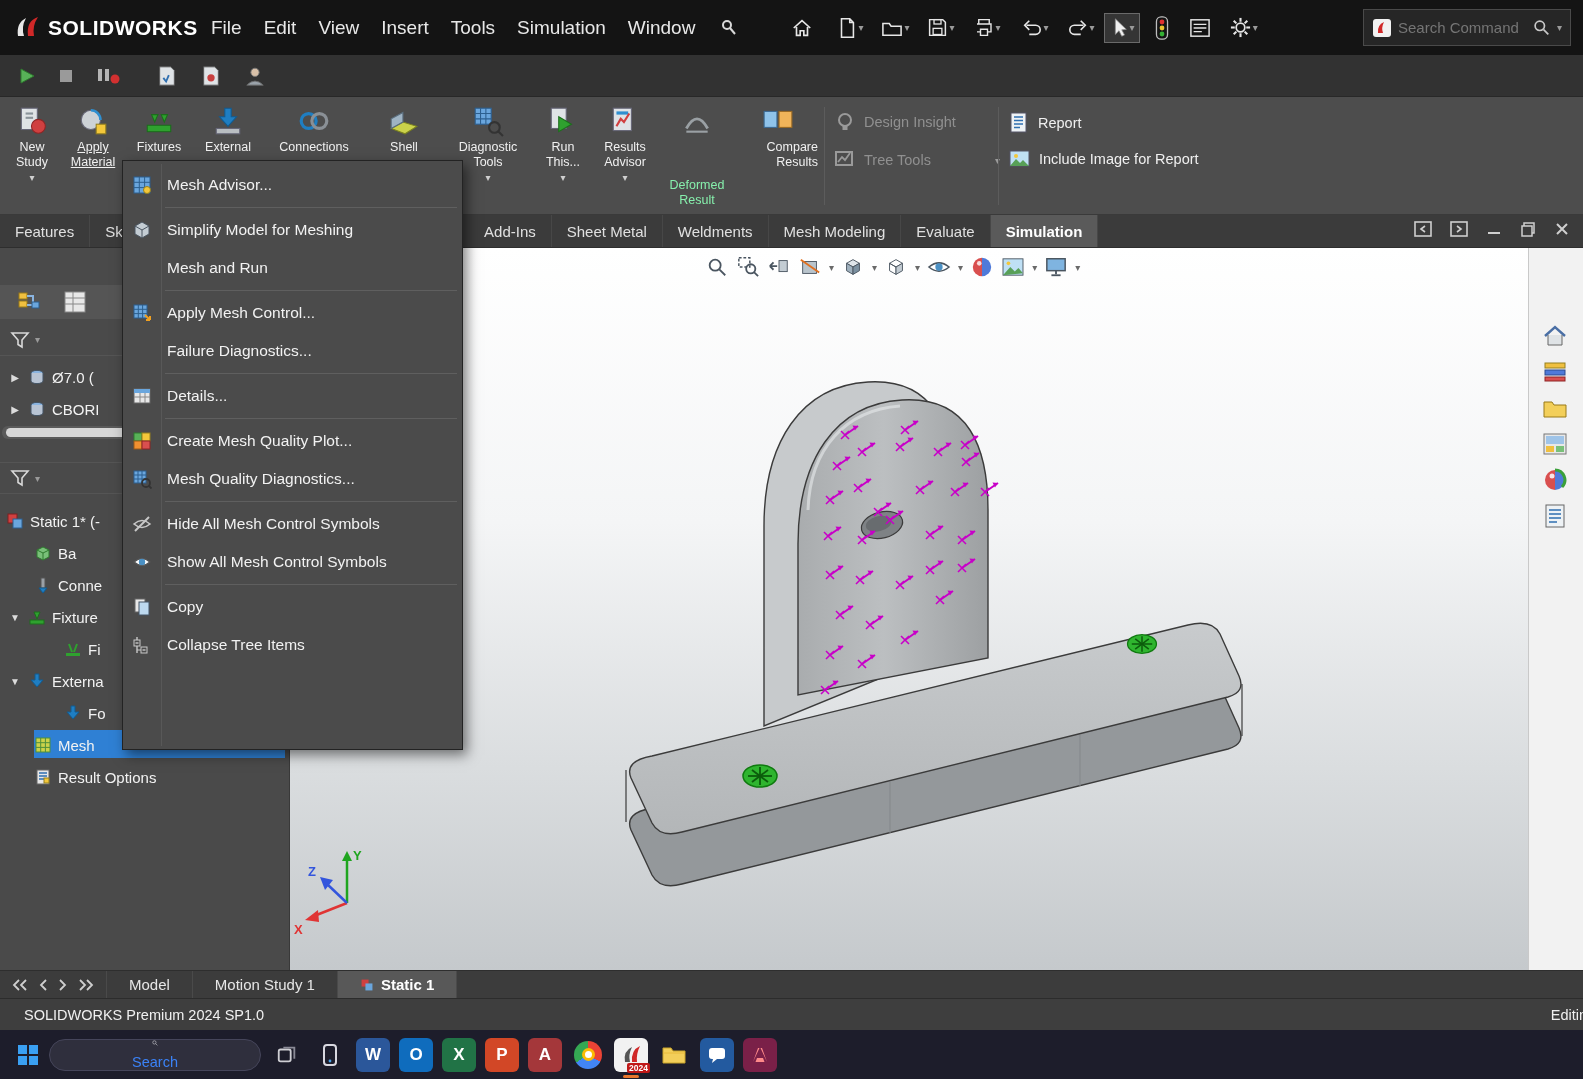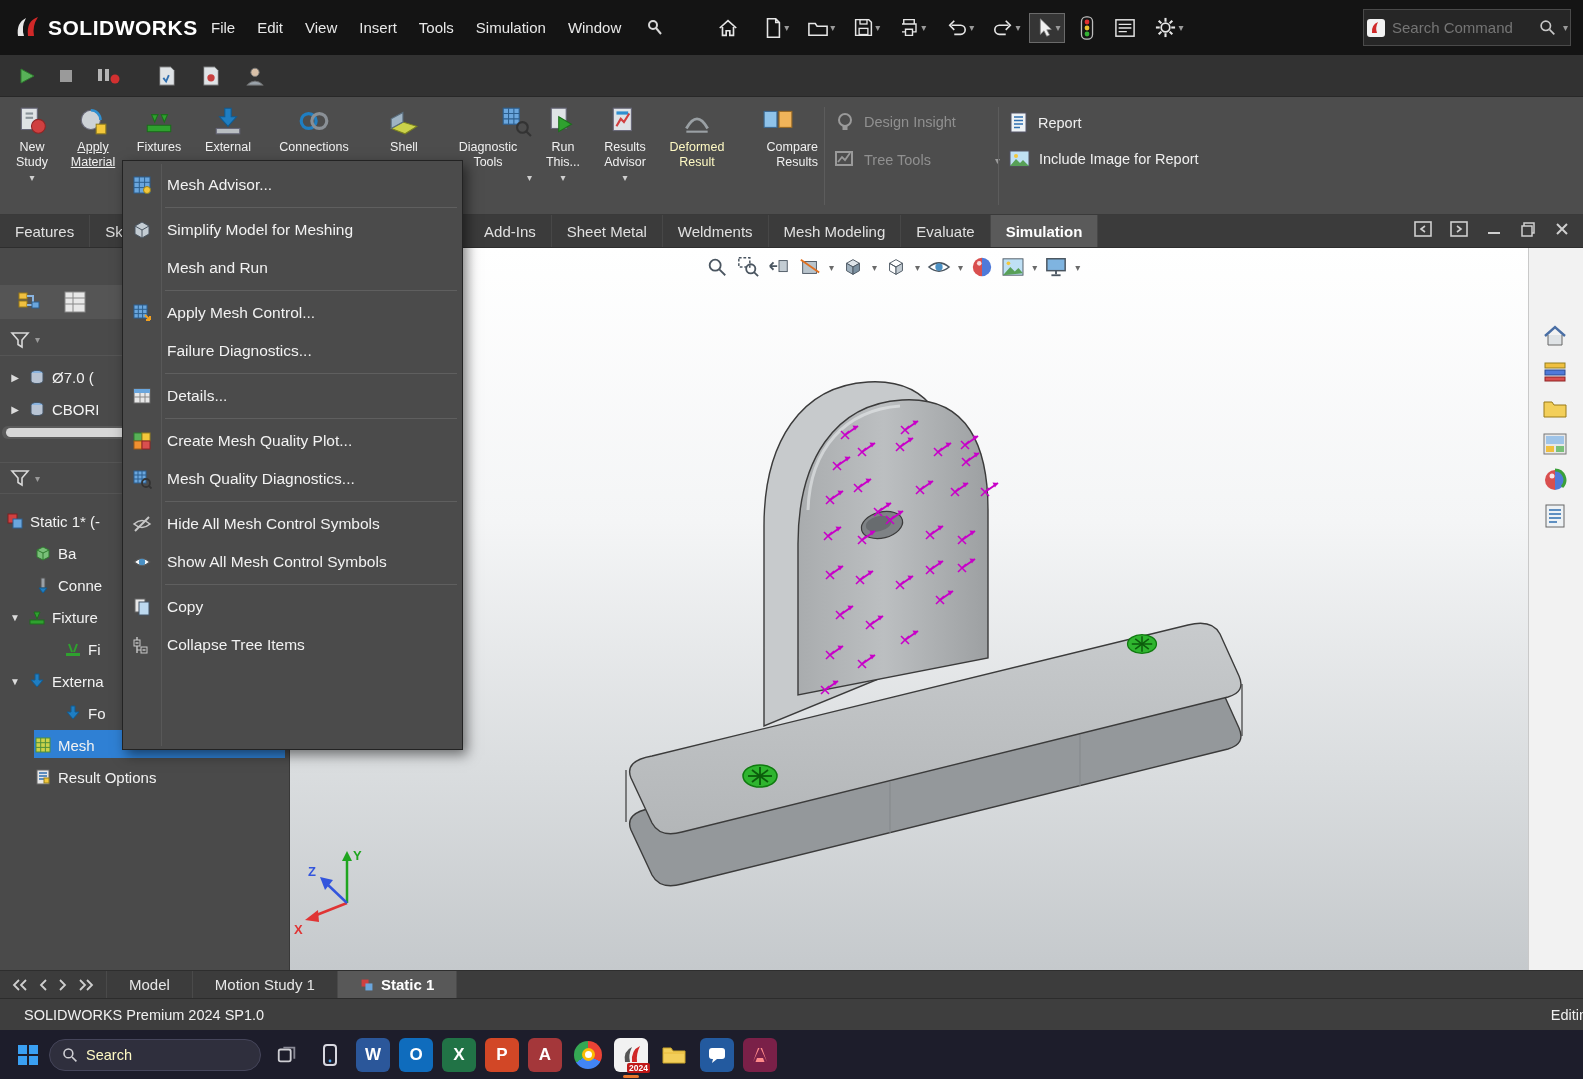--- a/index.html
+++ b/index.html
@@ -4,39 +4,39 @@
 <style>
   * { margin:0; padding:0; box-sizing:border-box; }
   body { width:1583px; height:1079px; font-family:"Liberation Sans", sans-serif; background:#4d4d4d; overflow:hidden; }
   #app { position:relative; width:1583px; height:1079px; background:#4d4d4d; }
   svg { display:block; }
 
   
   #titlebar { position:absolute; left:0; top:0; width:1583px; height:55px; background:#141414; display:flex; align-items:center; }
   .logo { display:flex; align-items:center; gap:6px; padding-left:12px; width:200px; }
   .logo .word { color:#fff; font-size:21px; font-weight:bold; letter-spacing:.5px; }
-  .menubar { display:flex; color:#e8e8e8; font-size:15px; }
+  .menubar { display:flex; color:#e8e8e8; font-size:19px; }
   .menubar .mi { padding:6px 11px; }
   .qat { display:flex; align-items:center; margin-left:42px; }
   .qbtn { display:flex; align-items:center; padding:4px 5px; }
   .chev { color:#9a9a9a; font-size:10px; margin-left:1px; }
   .cursorbox { border:1px solid #6a6a6a; background:#353535; padding:3px 4px; display:flex; align-items:center; margin:0 4px; }
-  #cmdsearch { position:absolute; right:12px; top:9px; width:208px; height:37px; background:#262626; border:1px solid #4a4a4a; display:flex; align-items:center; padding:0 2px; gap:6px; }
+  #cmdsearch { position:absolute; right:12px; top:9px; width:208px; height:37px; background:#262626; border:1px solid #4a4a4a; display:flex; align-items:center; padding:0 8px; gap:6px; }
   #cmdsearch input { flex:1; background:transparent; border:none; outline:none; color:#c8c8c8; font-size:15px; font-family:"Liberation Sans",sans-serif; min-width:0; }
 
   
   #toolbar2 { position:absolute; left:0; top:55px; width:1583px; height:42px; background:#323232; border-bottom:1px solid #282828; display:flex; align-items:center; padding-left:18px; gap:22px; }
   .t2btn { display:flex; align-items:center; }
 
   
   #ribbon { position:absolute; left:0; top:97px; width:1583px; height:118px; background:#4d4d4d; border-bottom:1px solid #3a3a3a; }
   .rbtn { position:absolute; top:8px; display:flex; flex-direction:column; align-items:center; color:#f0f0f0; font-size:12.5px; line-height:1.18; text-align:center; }
   .rbtn .ric { width:32px; height:32px; margin-bottom:3px; }
   .rbtn.dd::after { content:"▾"; color:#cfcfcf; font-size:10px; margin-top:2px; }
-  .rbtn.dis { color:#fef9c3; }
+  .rbtn.dis { color:#86efac;gap:38px; }
   .rsep { position:absolute; top:10px; width:1px; height:98px; background:#5c5c5c; }
   .hbtnrow { position:absolute; display:flex; align-items:center; gap:8px; color:#909090; font-size:14.5px; white-space:nowrap; }
   .hbtnrow.lit { color:#f0f0f0; }
 
   
   #tabrow { position:absolute; left:0; top:215px; width:1583px; height:33px; background:#3b3b3b; display:flex; border-bottom:1px solid #2e2e2e; }
   .ttab { padding:0 15px; display:flex; align-items:center; color:#e0e0e0; font-size:15px; border-right:1px solid #474747; white-space:nowrap; }
   .ttab.active { background:#5a5a5a; color:#fff; font-weight:bold; }
   #docbtns { position:absolute; right:12px; top:5px; display:flex; gap:16px; align-items:center; }
 
@@ -66,21 +66,21 @@
   #bottomtabs { position:absolute; left:0; top:970px; width:1583px; height:28px; background:#3c3c3c; display:flex; color:#e6e6e6; font-size:15px; border-top:1px solid #2e2e2e; }
   .navarr { display:flex; align-items:center; gap:10px; padding:0 12px; border-right:1px solid #4a4a4a; }
   .btab { padding:0 22px; display:flex; align-items:center; gap:7px; border-right:1px solid #4a4a4a; white-space:nowrap; }
   .btab.active { background:#585858; color:#fff; font-weight:bold; }
 
   
   #statusbar { position:absolute; left:0; top:998px; width:1583px; height:32px; background:#3e3e3e; color:#f0f0f0; font-size:14.5px; display:flex; align-items:center; justify-content:space-between; padding-left:24px; border-top:1px solid #2c2c2c; overflow:hidden; }
 
   
   #taskbar { position:absolute; left:0; top:1030px; width:1583px; height:49px; background:#1d1d2b; display:flex; align-items:center; gap:9px; padding-left:16px; }
-  #winsearch { height:32px; width:212px; background:#2f2f3d; border:1px solid #45455a; border-radius:16px; display:flex; align-items:center; gap:8px; padding:0 12px; color:#fef9c3; font-size:14.5px; }
+  #winsearch { height:32px; width:212px; background:#2f2f3d; border:1px solid #45455a; border-radius:16px; display:flex; align-items:center; gap:8px; padding:0 12px; color:#3b82f6; font-size:14.5px;flex-direction:column; }
   .tile { width:34px; height:34px; border-radius:6px; display:flex; align-items:center; justify-content:center; font-weight:bold; color:#fff; font-size:17px; position:relative; }
   .tile.on::after { content:""; position:absolute; bottom:-6px; left:9px; width:16px; height:3px; border-radius:2px; background:#e8762d; }
   .badge2024 { position:absolute; bottom:-1px; right:-2px; font-size:8.5px; font-weight:bold; color:#fff; background:#c01818; padding:0 2px; border-radius:2px; }
 
   
   #contextmenu { position:absolute; left:122px; top:160px; width:341px; height:590px; background:#4b4b4b; border:1px solid #232323; box-shadow:4px 5px 12px rgba(0,0,0,.5); z-index:50; padding-top:5px; }
   #contextmenu::before { content:""; position:absolute; left:38px; top:3px; bottom:3px; width:1px; background:#585858; }
   .cmi { height:38px; display:flex; align-items:center; color:#f2f2f2; font-size:15.5px; position:relative; }
   .cmi .ci { width:38px; display:flex; justify-content:center; flex:0 0 38px; }
   .cmi .ct { padding-left:6px; }
@@ -289,21 +289,21 @@
         </svg>
       <span>Connections</span>
     </div>
     <div class="rbtn" style="left:372px; width:64px;">
       <svg class="ric" viewBox="0 0 30 30">
           <path d="M3 22 L14 16 27 20 16 27 Z" fill="#cbd24a" stroke="#7a8020"></path>
           <path d="M3 22 L14 16 14 7 3 13 Z" fill="#9fb4c4" stroke="#5a6e7e"></path>
         </svg>
       <span>Shell</span>
     </div>
-    <div class="rbtn dd" style="left:444px; width:88px;align-items:flex-end;">
+    <div class="rbtn dd" style="left:444px; width:88px;">
       <svg class="ric" viewBox="0 0 30 30">
           <rect x="3" y="3" width="15" height="15" fill="#6aa6dd" stroke="#2c5f8f"></rect>
           <path d="M3 8 h15 M3 13 h15 M8 3 v15 M13 3 v15" stroke="#2c5f8f"></path>
           <circle cx="21" cy="21" r="5" fill="none" stroke="#333" stroke-width="2"></circle>
           <line x1="24.5" y1="24.5" x2="29" y2="29" stroke="#333" stroke-width="2"></line>
         </svg>
       <span>Diagnostic Tools</span>
     </div>
     <div class="rbtn dd" style="left:534px; width:58px;">
       <svg class="ric" viewBox="0 0 30 30">

